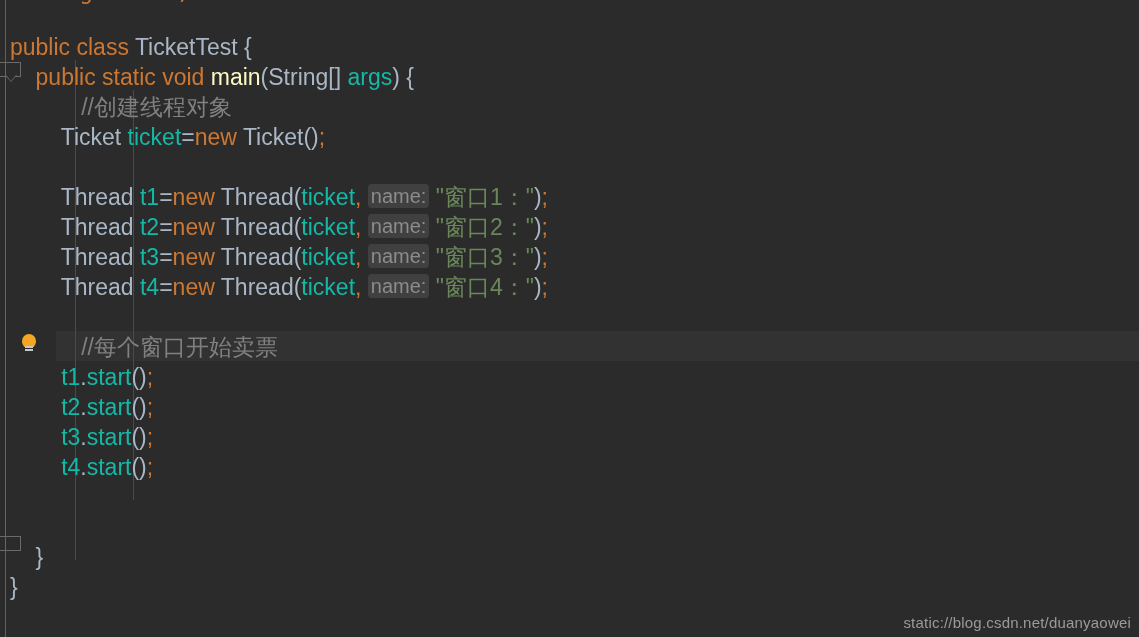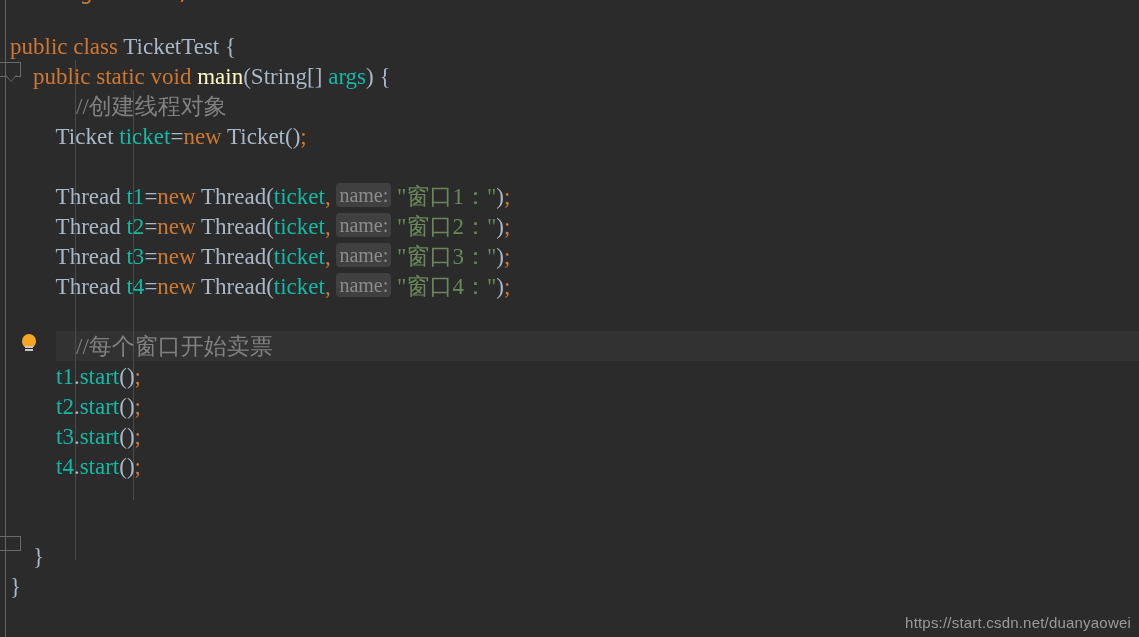--- a/index.html
+++ b/index.html
@@ -124,21 +124,21 @@
     width: 1px;
     background: #4b4b4b;
   }
 
   
   #code {
     position: absolute;
     left: 0; top: 0;
     width: 999px;
     height: 637px;
-    font-family: Liberation Serif, serif;
+    font-family: Liberation Sans, sans-serif;
     font-size: 23px;
     line-height: 30px;
     white-space: pre;
   }
   .line {
     position: absolute;
     left: 10px;
     height: 30px;
     white-space: pre;
   }
@@ -219,15 +219,15 @@
 
     <div id="bulb-icon">
       <div class="bulb-glass"></div>
       <div class="bulb-base1"></div>
       <div class="bulb-base2"></div>
     </div>
   </div>
 
   <div id="code"><div class="line" style="top: 32px;"><span class="kw">public</span><span class="pun"> </span><span class="kw">class</span><span class="pun"> </span><span class="typ">TicketTest</span><span class="pun"> </span><span class="brace">{</span></div><div class="line" style="top: 62px;"><span class="pun">    </span><span class="kw">public</span><span class="pun"> </span><span class="kw">static</span><span class="pun"> </span><span class="kw">void</span><span class="pun"> </span><span class="meth">main</span><span class="pun">(</span><span class="typ">String[]</span><span class="pun"> </span><span class="id">args</span><span class="pun">)</span><span class="pun"> </span><span class="brace">{</span></div><div class="line" style="top: 92px;"><span class="pun">        </span><span class="cmt">//创建线程对象</span></div><div class="line" style="top: 122px;"><span class="pun">        </span><span class="typ">Ticket</span><span class="pun"> </span><span class="id">ticket</span><span class="pun">=</span><span class="kw">new</span><span class="pun"> </span><span class="typ">Ticket</span><span class="pun">()</span><span class="semi">;</span></div><div class="line" style="top: 152px;"></div><div class="line" style="top: 182px;"><span class="pun">        </span><span class="typ">Thread</span><span class="pun"> </span><span class="id">t1</span><span class="pun">=</span><span class="kw">new</span><span class="pun"> </span><span class="typ">Thread</span><span class="pun">(</span><span class="id">ticket</span><span class="semi">,</span><span class="pun"> </span><span class="hint">name:</span> <span class="str">"窗口1："</span><span class="pun">)</span><span class="semi">;</span></div><div class="line" style="top: 212px;"><span class="pun">        </span><span class="typ">Thread</span><span class="pun"> </span><span class="id">t2</span><span class="pun">=</span><span class="kw">new</span><span class="pun"> </span><span class="typ">Thread</span><span class="pun">(</span><span class="id">ticket</span><span class="semi">,</span><span class="pun"> </span><span class="hint">name:</span> <span class="str">"窗口2："</span><span class="pun">)</span><span class="semi">;</span></div><div class="line" style="top: 242px;"><span class="pun">        </span><span class="typ">Thread</span><span class="pun"> </span><span class="id">t3</span><span class="pun">=</span><span class="kw">new</span><span class="pun"> </span><span class="typ">Thread</span><span class="pun">(</span><span class="id">ticket</span><span class="semi">,</span><span class="pun"> </span><span class="hint">name:</span> <span class="str">"窗口3："</span><span class="pun">)</span><span class="semi">;</span></div><div class="line" style="top: 272px;"><span class="pun">        </span><span class="typ">Thread</span><span class="pun"> </span><span class="id">t4</span><span class="pun">=</span><span class="kw">new</span><span class="pun"> </span><span class="typ">Thread</span><span class="pun">(</span><span class="id">ticket</span><span class="semi">,</span><span class="pun"> </span><span class="hint">name:</span> <span class="str">"窗口4："</span><span class="pun">)</span><span class="semi">;</span></div><div class="line" style="top: 302px;"></div><div class="line" style="top: 332px;"><span class="pun">        </span><span class="cmt">//每个窗口开始卖票</span></div><div class="line" style="top: 362px;"><span class="pun">        </span><span class="id">t1</span><span class="pun">.</span><span class="id">start</span><span class="pun">()</span><span class="semi">;</span></div><div class="line" style="top: 392px;"><span class="pun">        </span><span class="id">t2</span><span class="pun">.</span><span class="id">start</span><span class="pun">()</span><span class="semi">;</span></div><div class="line" style="top: 422px;"><span class="pun">        </span><span class="id">t3</span><span class="pun">.</span><span class="id">start</span><span class="pun">()</span><span class="semi">;</span></div><div class="line" style="top: 452px;"><span class="pun">        </span><span class="id">t4</span><span class="pun">.</span><span class="id">start</span><span class="pun">()</span><span class="semi">;</span></div><div class="line" style="top: 482px;"></div><div class="line" style="top: 512px;"></div><div class="line" style="top: 542px;"><span class="pun">    </span><span class="brace">}</span></div><div class="line" style="top: 572px;"><span class="brace">}</span></div></div>
 
-  <div id="watermark">https://start.csdn.net/duanyaowei</div>
+  <div id="watermark">static://blog.csdn.net/duanyaowei</div>
 
 </div>
 
 </body></html>

